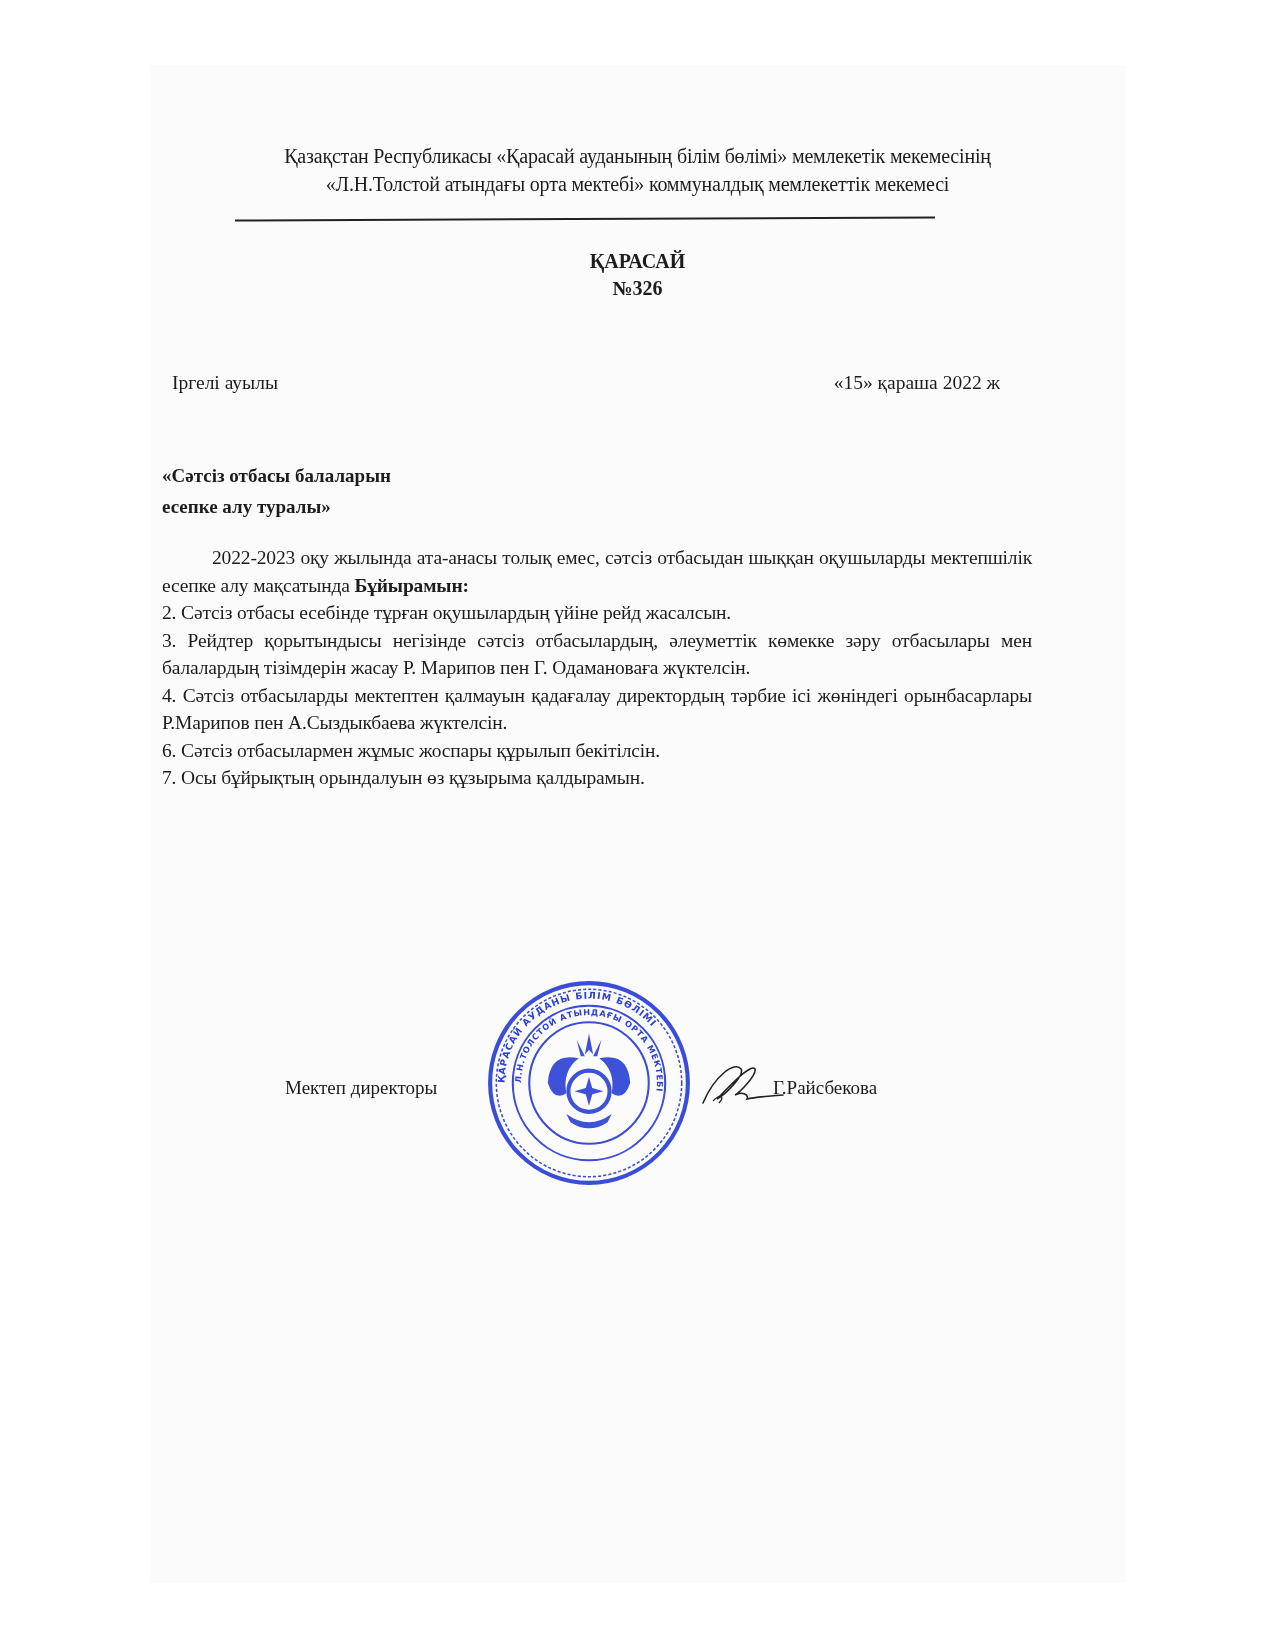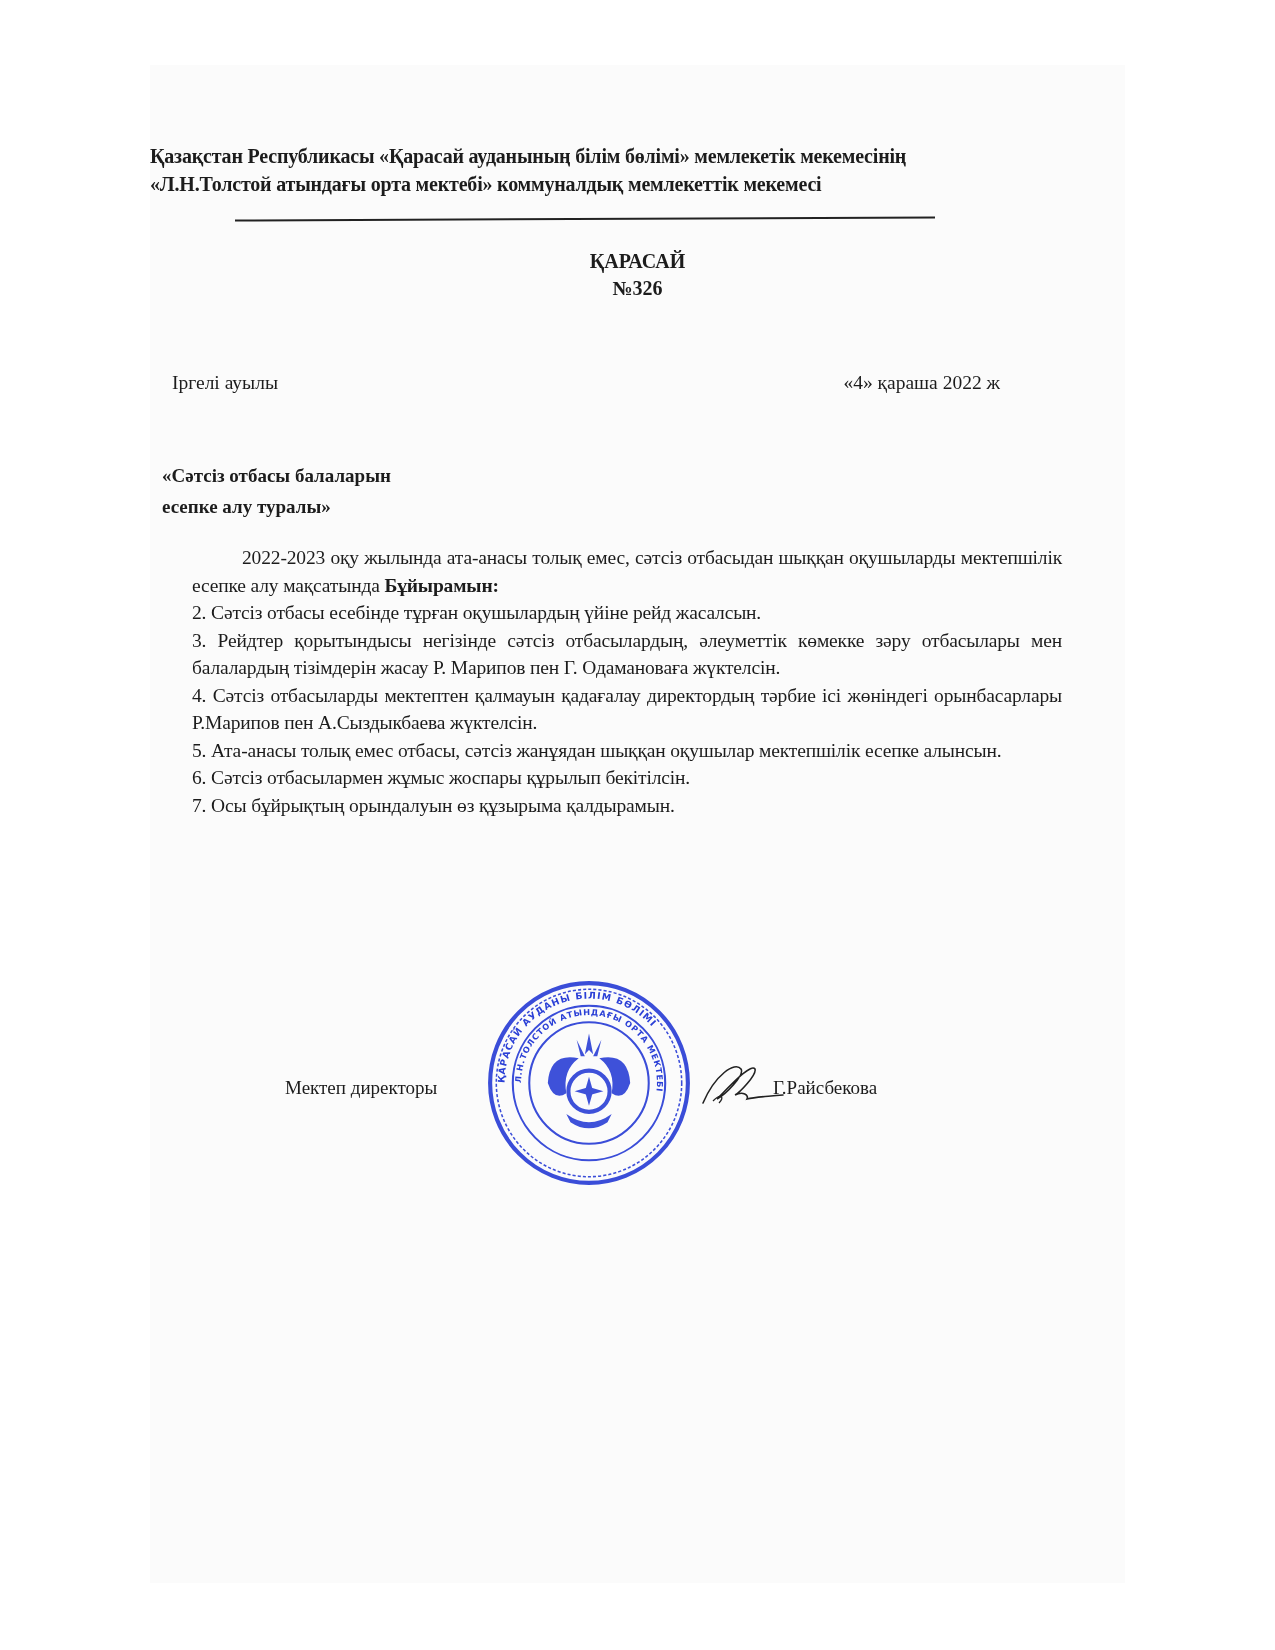--- a/index.html
+++ b/index.html
@@ -20,23 +20,23 @@
       left: 150px;
       top: 65px;
       width: 975px;
       height: 1518px;
       background: #fbfbfb;
     }
     .abs { position: absolute; white-space: nowrap; }
     .header-line {
       position: absolute;
       left: 0; right: 0;
+      text-align: center;
       font-size: 20px;
       letter-spacing: -0.2px;
-      font-weight: bold;
     }
     .rule {
       position: absolute;
       left: 245px;
       top: 228px;
       width: 735px;
       height: 2px;
       background: #222;
       transform: rotate(-0.25deg);
     }
@@ -58,21 +58,20 @@
     }
     .body-text {
       position: absolute;
       left: 165px;
       top: 566px;
       width: 882px;
       font-size: 19.5px;
       line-height: 27.5px;
       text-align: justify;
       letter-spacing: -0.15px;
-      margin-left: 30px;
     }
     .body-text p { margin: 0; }
     .body-text .indent { text-indent: 50px; }
     .body-text b { font-weight: bold; }
     .sig-label {
       font-weight: normal;
       font-size: 19px;
     }
     .stamp {
       position: absolute;
@@ -95,33 +94,32 @@
 <div class="page">
 
   <div class="header-line" style="top:80px;">Қазақстан Республикасы «Қарасай ауданының білім бөлімі» мемлекетік мекемесінің</div>
   <div class="header-line" style="top:108px;">«Л.Н.Толстой атындағы орта мектебі» коммуналдық мемлекеттік мекемесі</div>
   <div class="rule" style="left:85px; top:153px; width:700px;"></div>
 
   <div class="title" style="top:185px;">ҚАРАСАЙ</div>
   <div class="title" style="top:212px;">№326</div>
 
   <div class="abs meta" style="left:22px; top:307px;">Іргелі ауылы</div>
-  <div class="abs meta" style="right:125px; top:307px;">«4» қараша 2022 ж</div>
+  <div class="abs meta" style="right:125px; top:307px;">«15» қараша 2022 ж</div>
 
   <div class="subject" style="left:12px; top:395px;">
     <div>«Сәтсіз отбасы балаларын</div>
     <div>есепке алу туралы»</div>
   </div>
 
   <div class="body-text" style="left:12px; top:479px; width:870px;">
     <p class="indent"><span>2022-2023 оқу жылында ата-анасы толық емес, сәтсіз отбасыдан шыққан оқушыларды мектепшілік есепке алу мақсатында </span><b>Бұйырамын:</b></p>
     <p>2.  Сәтсіз отбасы есебінде тұрған оқушылардың үйіне рейд жасалсын.</p>
     <p>3. Рейдтер қорытындысы негізінде сәтсіз отбасылардың, әлеуметтік көмекке зәру отбасылары мен балалардың тізімдерін жасау Р. Марипов пен Г. Одамановаға жүктелсін.</p>
     <p>4. Сәтсіз отбасыларды мектептен  қалмауын қадағалау директордың тәрбие ісі жөніндегі орынбасарлары Р.Марипов пен А.Сыздыкбаева жүктелсін.</p>
-    <p>5. Ата-анасы толық емес отбасы, сәтсіз жанұядан шыққан оқушылар мектепшілік есепке алынсын.</p>
     <p>6.  Сәтсіз отбасылармен жұмыс жоспары құрылып бекітілсін.</p>
     <p>7. Осы бұйрықтың орындалуын өз құзырыма қалдырамын.</p>
   </div>
 
   <div class="abs sig-label" style="left:135px; top:1012px;">Мектеп директоры</div>
   <div class="abs sig-label" style="left:623px; top:1012px;">Г.Райсбекова</div>
 
   <svg class="stamp" style="left:336px; top:915px;" viewBox="0 0 200 200">
     <defs>
       <path id="outerArc" d="M 100,100 m -82,0 a 82,82 0 1,1 164,0 a 82,82 0 1,1 -164,0"></path>

